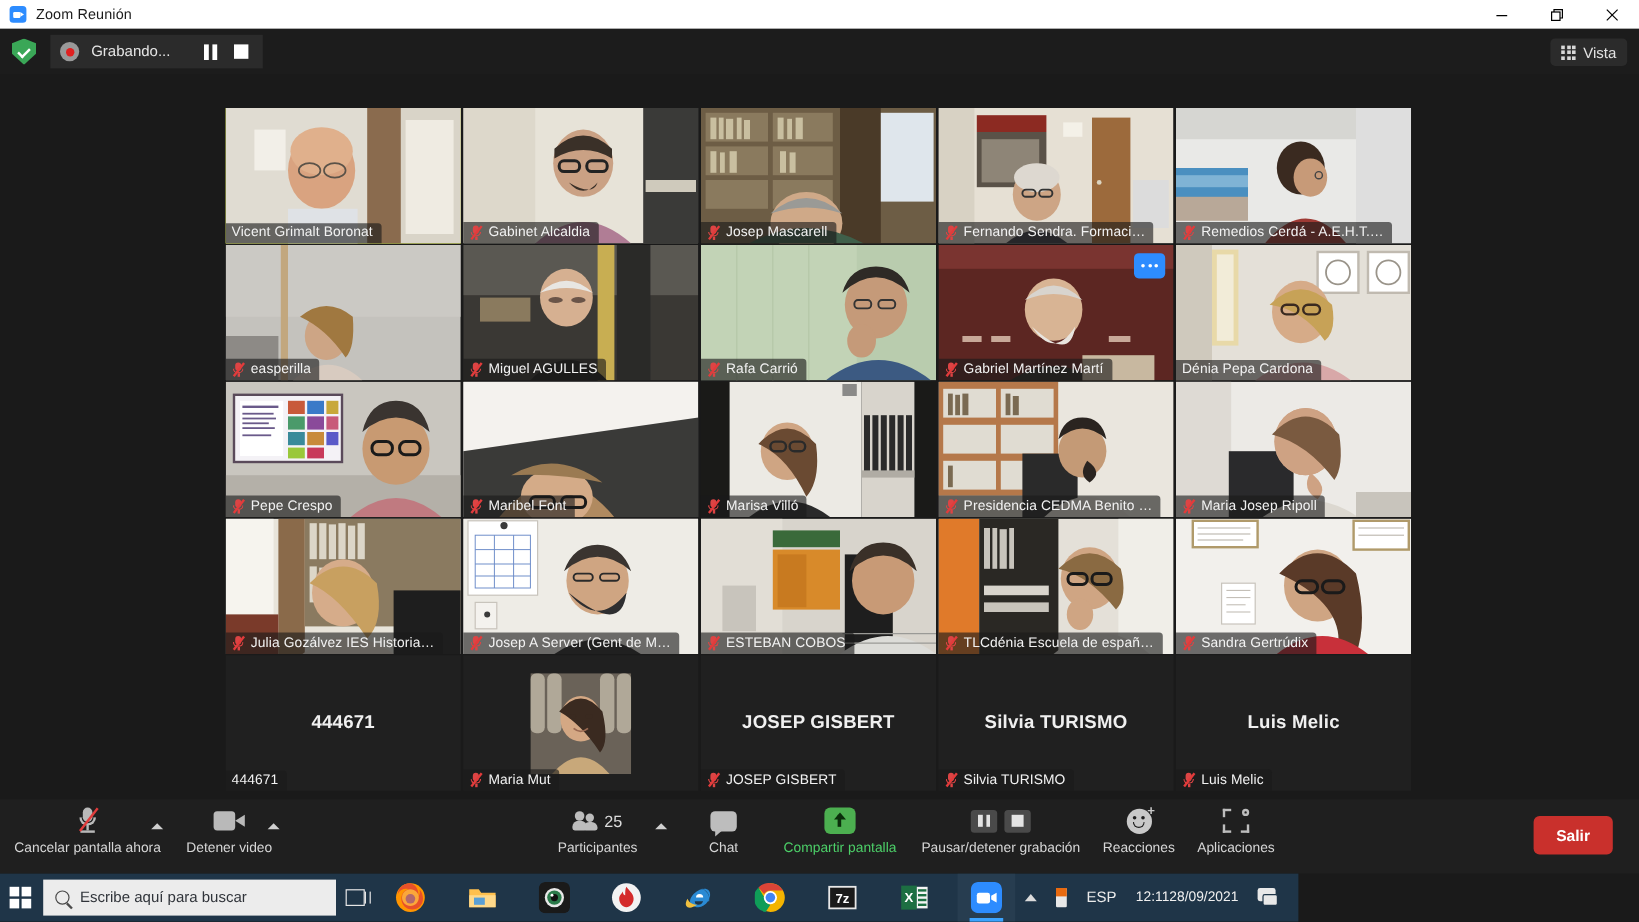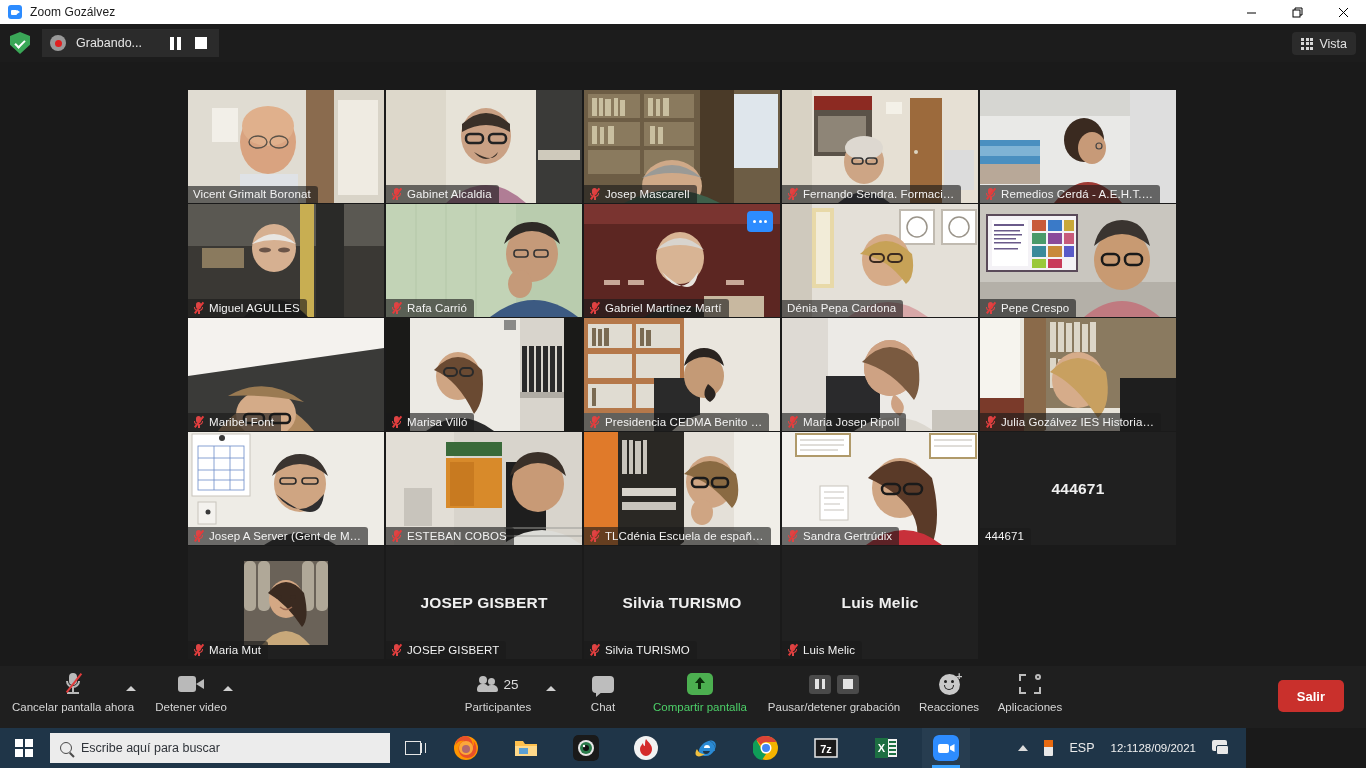--- a/index.html
+++ b/index.html
@@ -189,21 +189,21 @@
   .apps .bl { left:0; bottom:0; border-right:none; border-top:none; }
   .apps .br { right:0; bottom:0; border-left:none; border-top:none; }
   .salir {
     position:absolute; right:22px; top:14px; height:32px; padding:0 19px;
     background:#c9302c; color:#fff; font-size:13px; font-weight:bold;
     border:none; border-radius:5px; cursor:pointer;
   }
 
   
   .taskbar {
-    position:absolute; left:0; bottom:0; width:1246px; height:40px;
+    position:absolute; left:0; bottom:0; width:1082px; height:40px;
     background:#1f3548; display:flex; align-items:center;margin-top:37px;
   }
   .start {
     width:48px; height:40px; display:flex; align-items:center; justify-content:center;
   }
   .start .w { display:grid; grid-template-columns:8px 8px; grid-template-rows:8px 8px; gap:2px; }
   .start .w i { background:#fff; display:block; }
   .searchbox {
     width:340px; height:30px; background:#ececec; display:flex; align-items:center;
     gap:9px; padding:0 10px; margin-left:2px;
@@ -237,21 +237,21 @@
   .clock { display:flex; flex-direction:row; align-items:flex-start; color:#f0f0f0; font-size:11.5px; line-height:15px; padding:0 8px; }
   .notif { width:18px; height:16px; position:relative; }
   .notif .p1 { position:absolute; left:0; top:0; width:15px; height:11px; background:#e8e8e8; border-radius:2px; }
   .notif .p2 { position:absolute; left:4px; top:5px; width:13px; height:10px; background:#e8e8e8; border-radius:2px; border:1.5px solid #1f3548; }
 </style>
 </head>
 <body>
 
 <div class="titlebar">
   <div class="tb-icon"></div>
-  <div class="tb-title">Zoom Gozálvez</div>
+  <div class="tb-title">Zoom Reunión</div>
   <div class="tb-ctrls">
     <div class="tb-btn">
       <svg width="11" height="11" viewBox="0 0 11 11">
           <line x1="1" y1="6" x2="10" y2="6" stroke="currentColor" stroke-width="1"></line>
         </svg>
     </div>
     <div class="tb-btn">
       <svg width="11" height="11" viewBox="0 0 11 11">
           <rect x="1" y="3" width="7" height="7" fill="none" stroke="currentColor" stroke-width="1"></rect>
           <polyline points="3,3 3,1 10,1 10,8 8,8" fill="none" stroke="currentColor" stroke-width="1"></polyline>
@@ -428,20 +428,40 @@
       <span class="mic-muted">
           <i class="body"></i>
           <i class="arc"></i>
           <i class="stem"></i>
           <i class="slash"></i>
         </span>
       <span class="nm">Remedios Cerdá - A.E.H.T.…</span>
     </div>
   </div>
 
+  <div class="tile">
+    <svg class="bg" viewBox="0 0 196 113" preserveAspectRatio="none">
+      <rect width="196" height="113" fill="#c4c2bd"></rect>
+      <rect x="0" y="0" width="196" height="60" fill="#cbc9c4"></rect>
+      <rect x="46" y="0" width="6" height="113" fill="#c2a77e"></rect>
+      <ellipse cx="84" cy="76" rx="18" ry="20" fill="#cda585"></ellipse>
+      <path d="M62 60 q22 -18 44 0 q2 26 -6 34 q-16 -24 -38 -34" fill="#a07840"></path>
+      <path d="M56 113 q30 -26 58 0 z" fill="#d8cbc0"></path>
+      <rect x="0" y="76" width="44" height="37" fill="#8d8a86"></rect>
+    </svg>
+    <div class="namebar">
+      <span class="mic-muted">
+          <i class="body"></i>
+          <i class="arc"></i>
+          <i class="stem"></i>
+          <i class="slash"></i>
+        </span>
+      <span class="nm">easperilla</span>
+    </div>
+  </div>
 
   <div class="tile">
     <svg class="bg" viewBox="0 0 196 113" preserveAspectRatio="none">
       <rect width="196" height="113" fill="#3a3834"></rect>
       <rect x="0" y="0" width="196" height="42" fill="#5a5852"></rect>
       <rect x="112" y="0" width="14" height="113" fill="#c8ae52"></rect>
       <rect x="128" y="0" width="28" height="113" fill="#2a2a28"></rect>
       <rect x="14" y="44" width="42" height="20" fill="#8a7a5e"></rect>
       <ellipse cx="86" cy="44" rx="22" ry="24" fill="#d6b091"></ellipse>
       <path d="M64 40 q22 -20 44 0 q-22 -8 -44 0" fill="#e8e6e2"></path>

